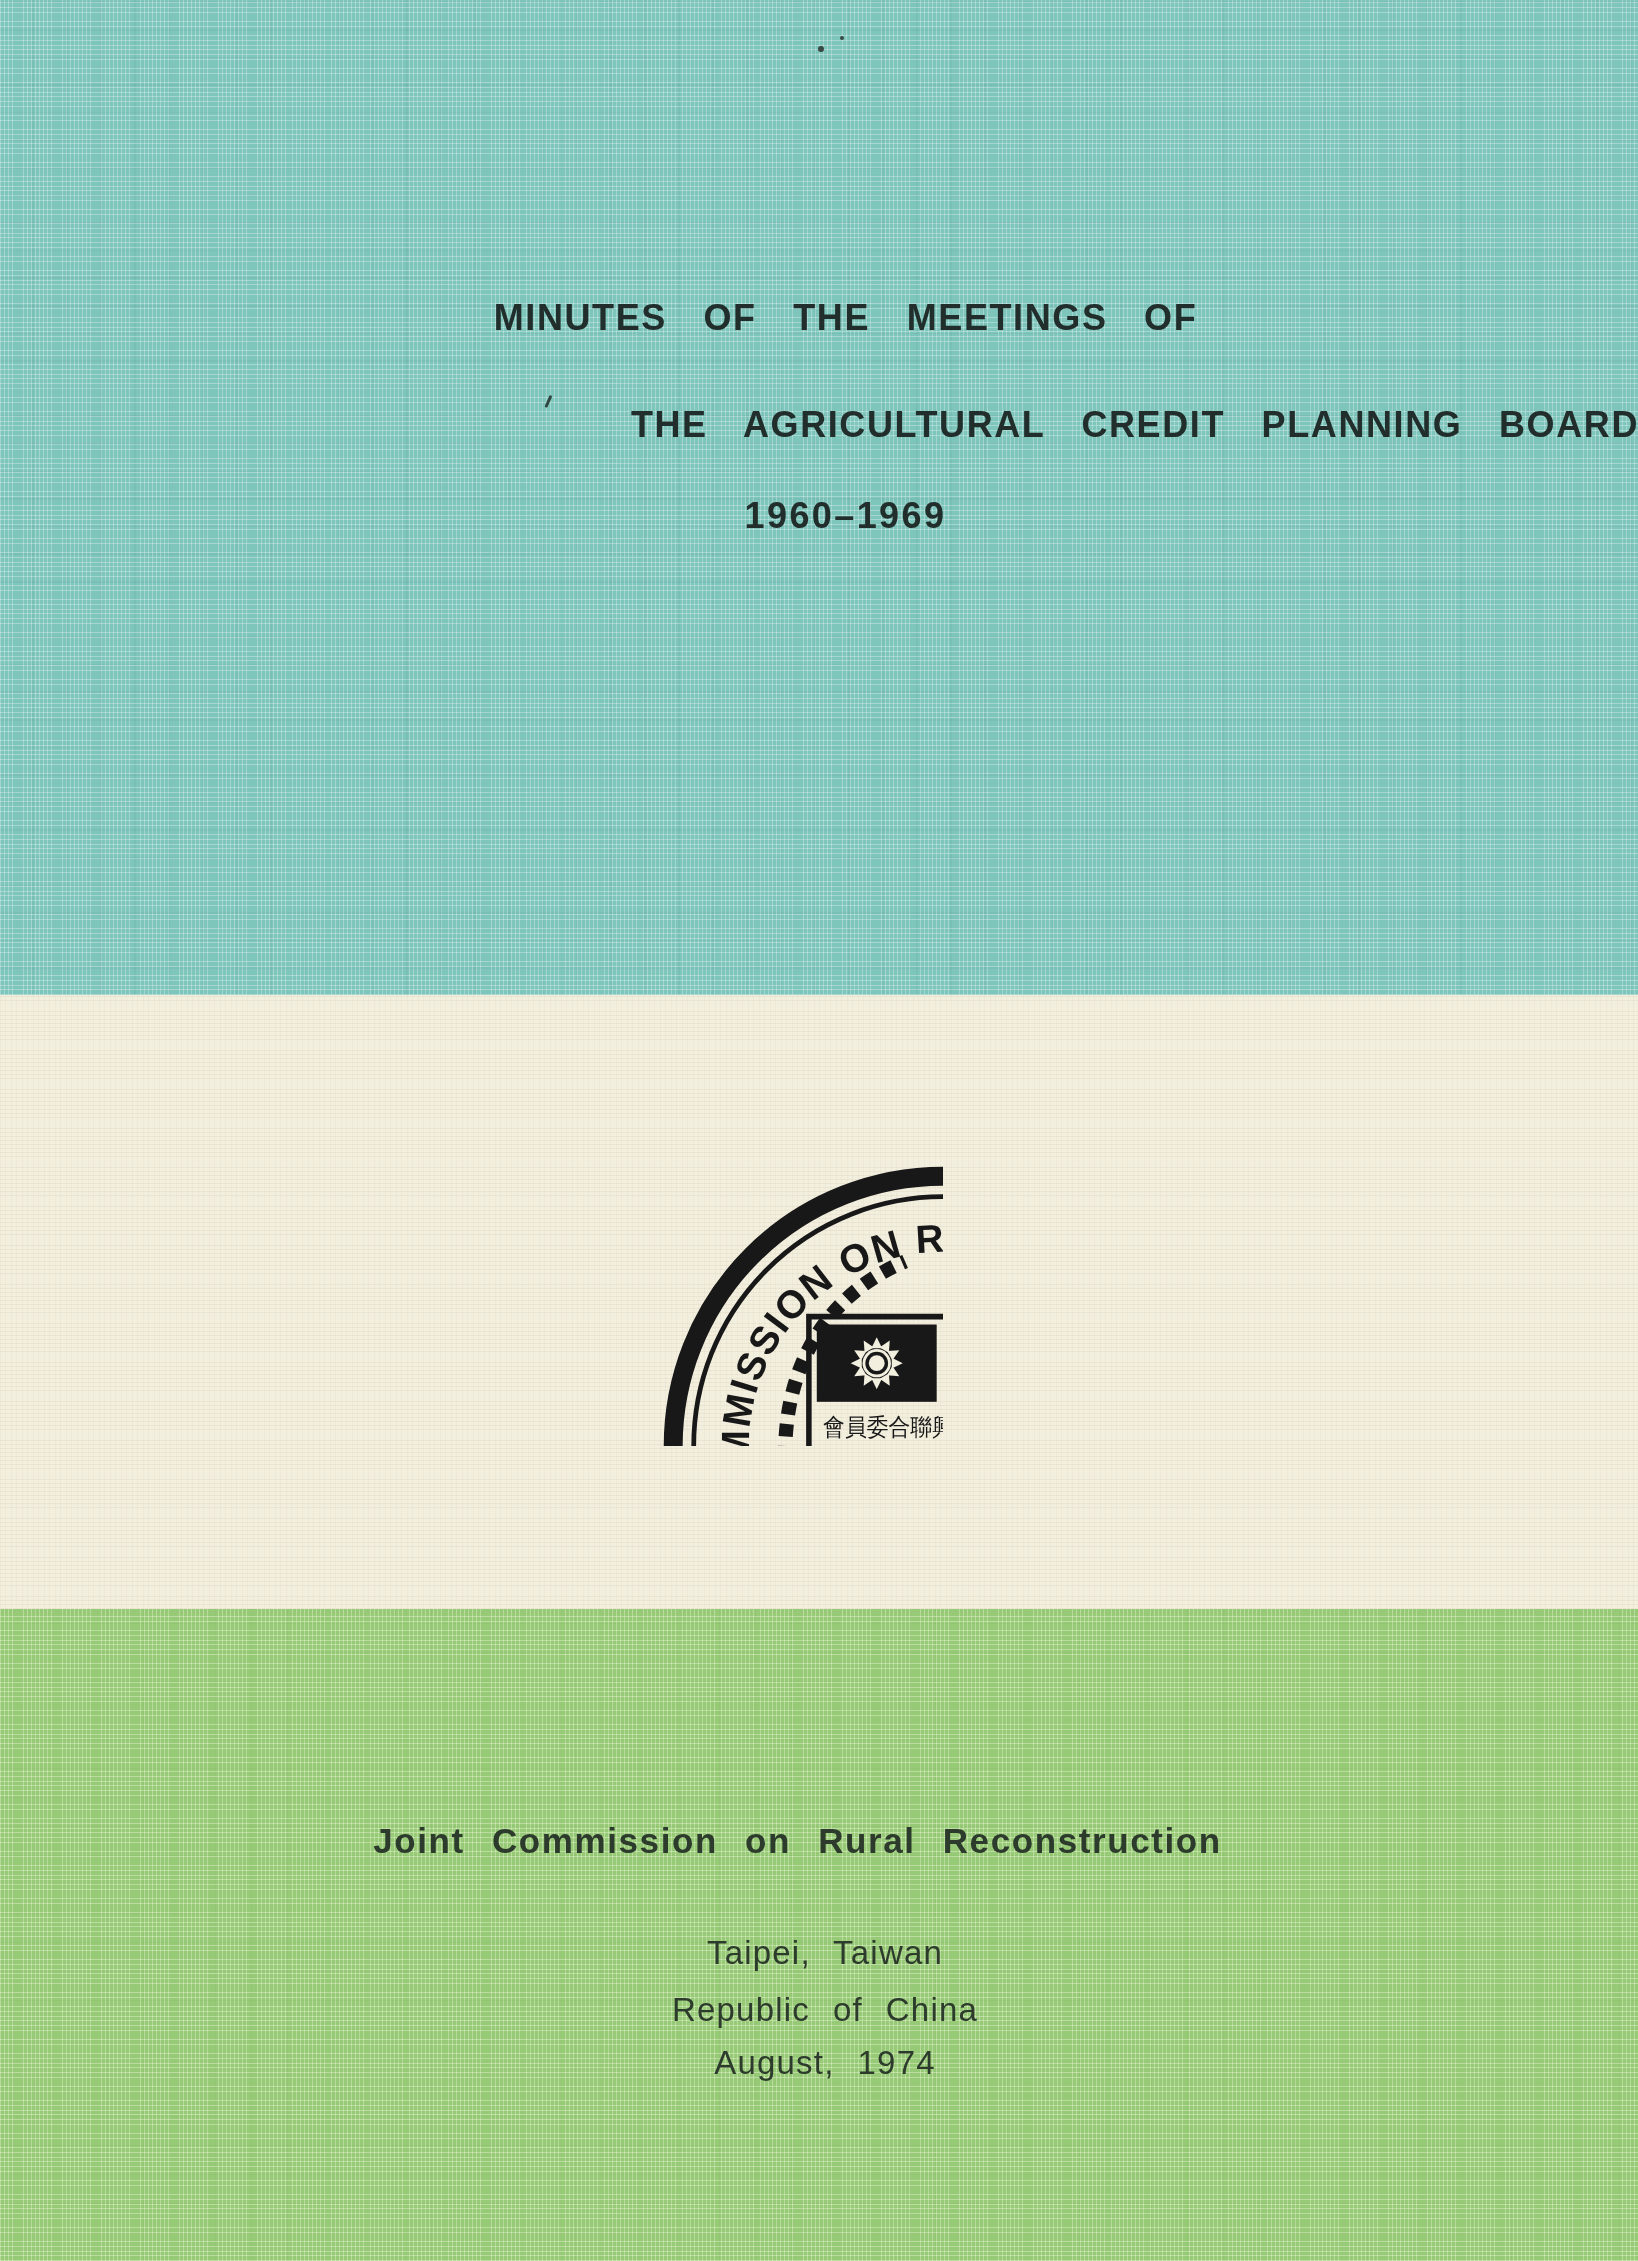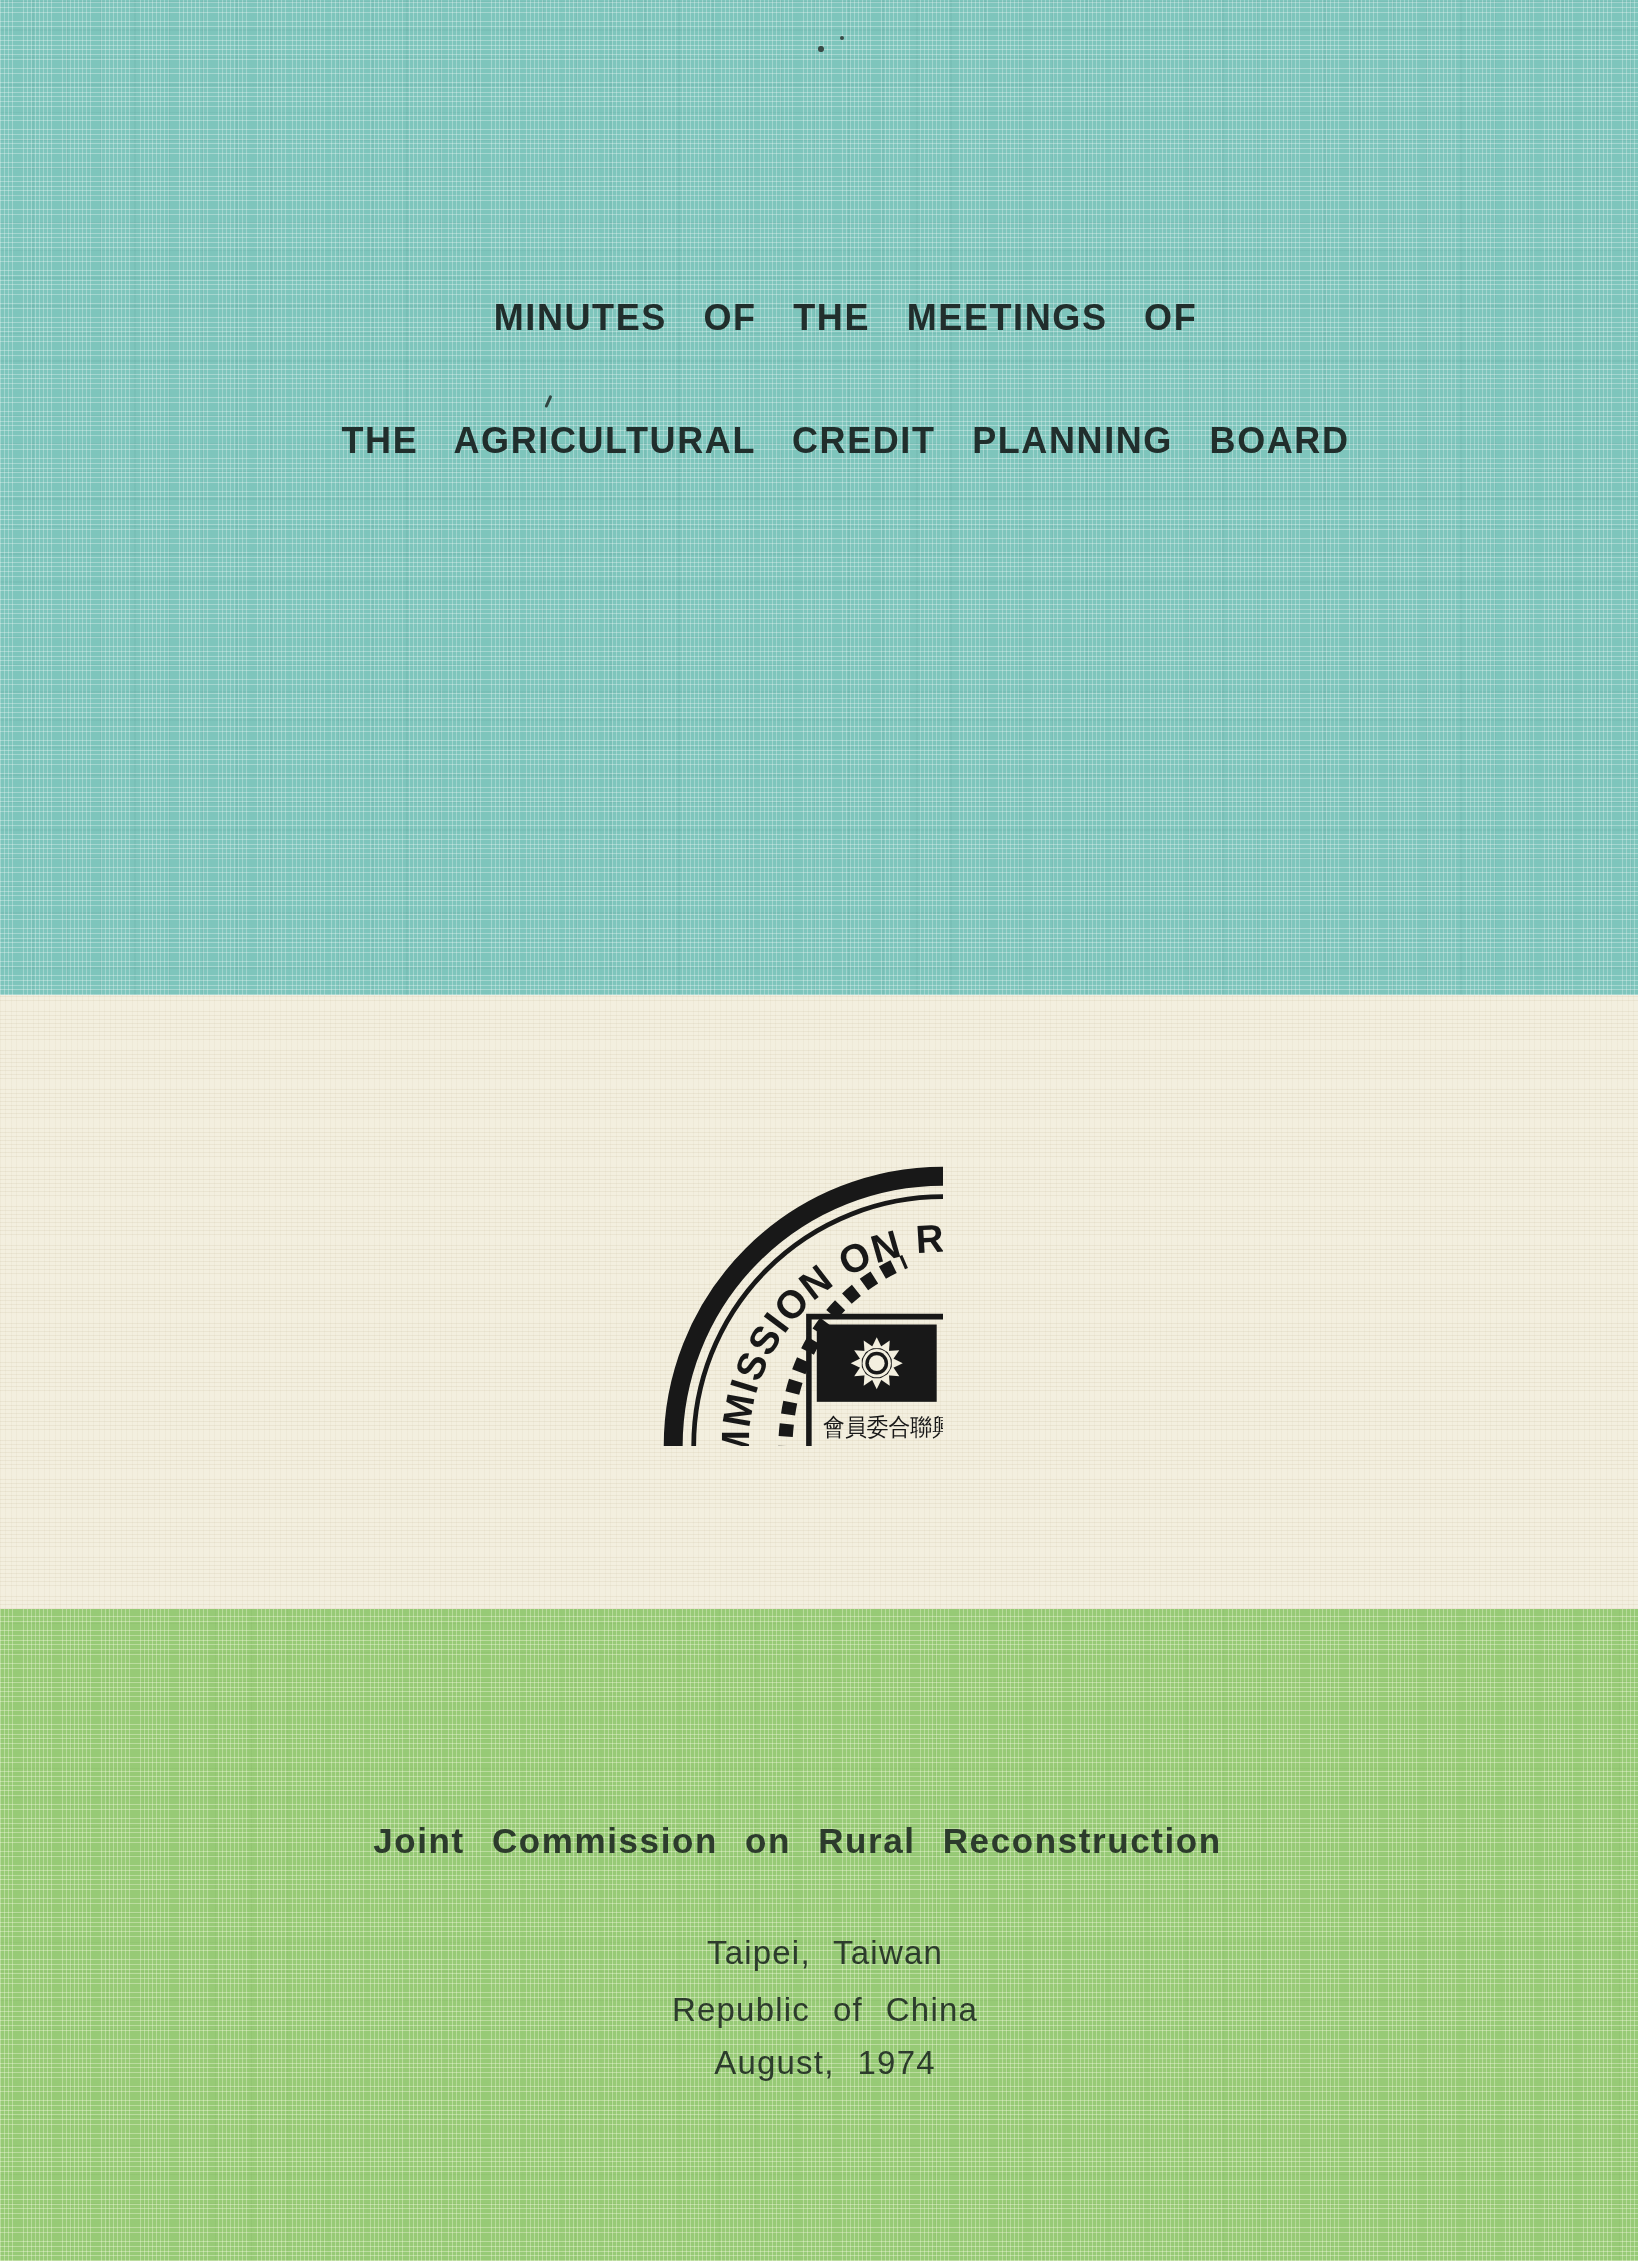--- a/index.html
+++ b/index.html
@@ -41,21 +41,21 @@
   .title-line{
     position:absolute;left:0;width:100%;
     padding-left:52px;box-sizing:border-box;
     text-align:center;
     font-size:36px;font-weight:bold;
     letter-spacing:1.6px;word-spacing:25px;
     color:var(--ink-title,#212e2c);
     white-space:nowrap;
   }
   .l1{top:297px;}
-  .l2{top:420px;}
+  .l2{top:404px;text-align:right;}
   .l3{top:495px;letter-spacing:2.4px;}
   .accent-mark{
     position:absolute;left:547px;top:395px;
     width:3.2px;height:12.6px;border-radius:1.6px;
     background:var(--ink-title,#212e2c);
     transform:rotate(24deg);opacity:.85;
   }
   .speck{position:absolute;border-radius:50%;background:#2a3330;opacity:.85;}
   .speck-a{left:818px;top:46px;width:5.5px;height:6.3px;}
   .speck-b{left:840px;top:36px;width:3.9px;height:3.9px;}
@@ -100,20 +100,21 @@
 <div class="cover">
 
   <div class="band band-top">
     <div class="speck speck-a"></div>
     <div class="speck speck-b"></div>
   </div>
 
   <div class="title-line l1">MINUTES OF THE MEETINGS OF</div>
   <div class="title-line l2">THE AGRICULTURAL CREDIT PLANNING BOARD</div>
   <div class="accent-mark"></div>
+  <div class="title-line l3">1960–1969</div>
 
   <div class="band band-middle"></div>
 
   <svg class="seal" width="284" height="284" viewBox="-180 -180 180 180" preserveAspectRatio="xMidYMid meet">
     <svg x="-180" y="-180" width="360" height="360" viewBox="-180 -180 360 360" overflow="visible">
     <defs>
       <clipPath id="shieldClip">
         <path d="M -85 -82 H 85 V 28 Q 85 76 10 98 Q 0 101 -10 98 Q -85 76 -85 28 Z"></path>
       </clipPath>
       <polygon id="star" points="0,-12 2.8,-3.9 11.4,-3.7 4.6,1.5 7.1,9.7 0,4.8 -7.1,9.7 -4.6,1.5 -11.4,-3.7 -2.8,-3.9"></polygon>

